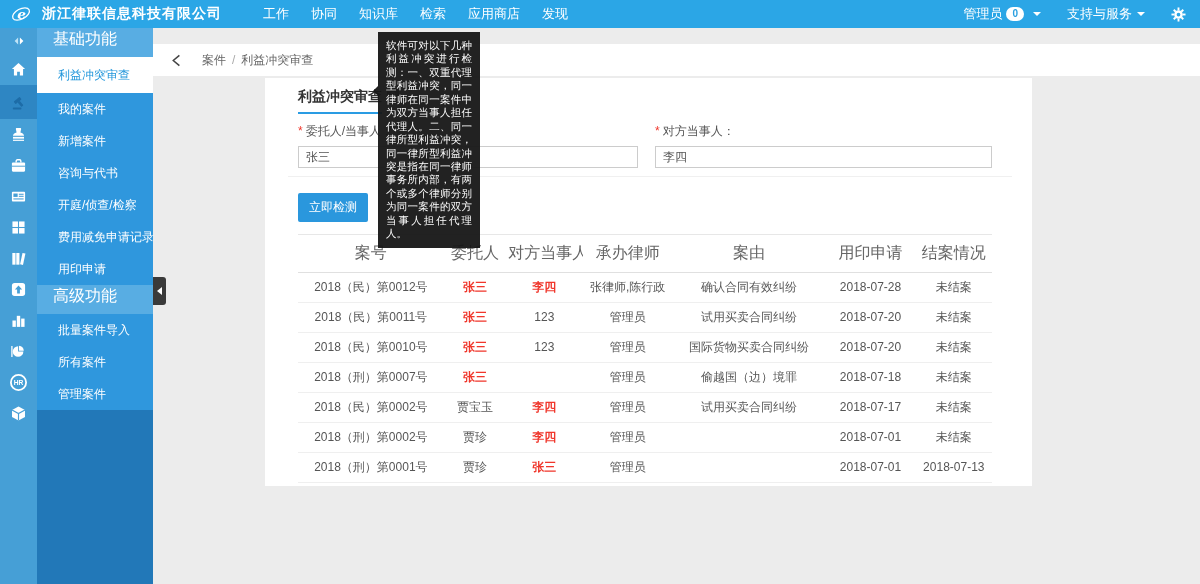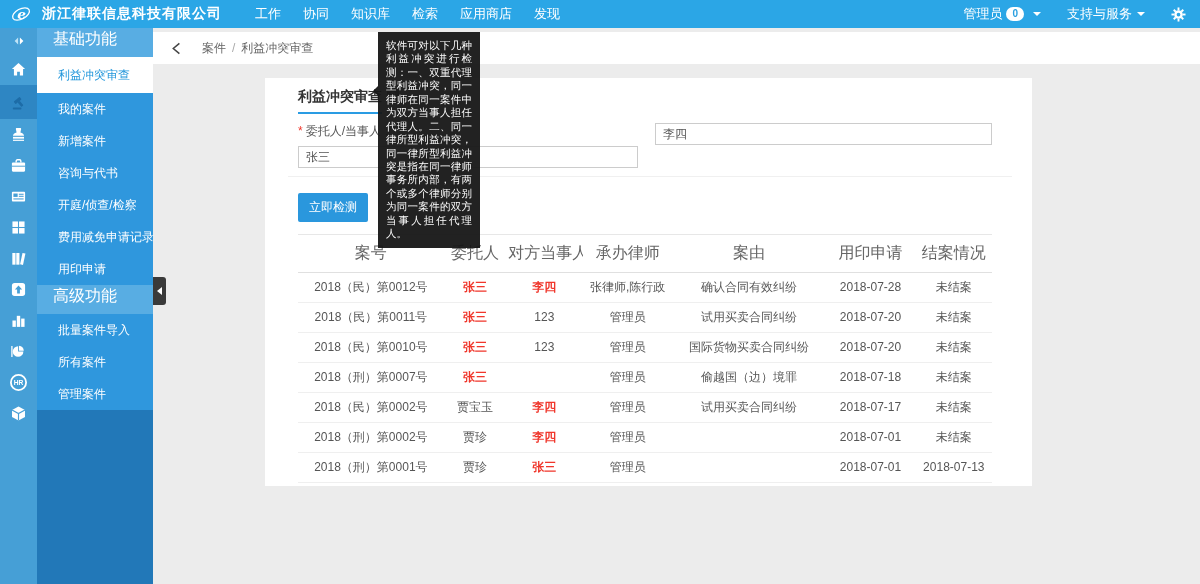--- a/index.html
+++ b/index.html
@@ -6,21 +6,21 @@
   body{
     width:1200px;height:584px;position:relative;overflow:hidden;
     font-family:"Liberation Sans","DejaVu Sans",sans-serif;
     background:#ececec;
   }
   
   .navbar{position:absolute;top:0;left:0;width:1200px;height:28px;background:#2ba6e6;
     display:flex;align-items:center;justify-content:space-between;color:#fff;z-index:8;}
   .nav-left{display:flex;align-items:center;padding-left:9px;}
   .logo{width:24px;height:24px;margin-right:9px;display:flex;align-items:center;justify-content:center;}
-  .company{font-size:14px;font-weight:bold;letter-spacing:1px;margin-right:22px;white-space:nowrap;}
+  .company{font-size:14px;font-weight:bold;letter-spacing:1px;margin-right:30px;white-space:nowrap;}
   .nav-items{display:flex;}
   .nav-item{font-size:13px;padding:0 11px;line-height:28px;cursor:pointer;white-space:nowrap;}
   .nav-right{display:flex;align-items:center;padding-right:14px;font-size:13px;}
   .nav-right .grp{display:flex;align-items:center;cursor:pointer;margin-left:26px;}
   .badge{background:#fff;color:#2a9fe0;border-radius:8px;font-size:10px;padding:0 6px;
     margin:0 4px;font-weight:bold;line-height:14px;display:inline-block;}
   .caret{width:0;height:0;border-left:4px solid transparent;border-right:4px solid transparent;
     border-top:4px solid #fff;display:inline-block;margin-left:5px;}
   .gear{display:flex;align-items:center;cursor:pointer;margin-left:26px;}
   
@@ -32,21 +32,21 @@
   .menu-col{position:absolute;top:28px;left:37px;width:116px;bottom:0;background:#2278b8;z-index:4;}
   .menu-header{height:29px;line-height:21px;background:#58ade3;color:#fff;font-size:16px;padding-left:16px;}
   .menu-item{height:32px;line-height:32px;color:#fff;font-size:12px;padding-left:21px;
     cursor:pointer;background:#2f97dd;white-space:nowrap;}
   .menu-item.active{background:#ffffff;color:#2196db;height:36px;line-height:36px;}
   .collapse-tab{position:absolute;left:153px;top:277px;width:13px;height:28px;background:#3a3a3a;
     border-radius:0 3px 3px 0;z-index:6;display:flex;align-items:center;justify-content:center;cursor:pointer;}
   .collapse-tab .tri{width:0;height:0;border-top:4px solid transparent;border-bottom:4px solid transparent;
     border-right:5px solid #fff;}
   
-  .breadcrumb-bar{position:absolute;top:32px;left:153px;right:0;height:32px;background:#fff;
+  .breadcrumb-bar{position:absolute;top:44px;left:153px;right:0;height:32px;background:#fff;
     display:flex;align-items:center;z-index:2;}
   .back{margin:0 13px 0 17px;display:flex;cursor:pointer;}
   .crumb{font-size:12px;color:#666;margin:0 4px;cursor:pointer;}
   .crumb-sep{font-size:12px;color:#aaa;margin:0 2px;}
   
   .content{position:absolute;top:60px;left:153px;right:0;bottom:0;background:#ececec;}
   .panel{position:absolute;left:112px;top:18px;width:767px;height:408px;background:#fff;box-sizing:border-box;
     padding:10px 40px 0 33px;}
   .tab-row{display:flex;align-items:flex-start;}
   .tab{font-size:14px;font-weight:bold;color:#333;padding-bottom:6px;border-bottom:2px solid #2a9ce3;cursor:pointer;}
@@ -257,20 +257,21 @@
     <div class="tab-row">
       <span class="tab">利益冲突审查</span>
       <span class="info-icon">?</span>
     </div>
     <div class="form-row">
       <div class="field field1">
         <label><span class="req">*</span><span>委托人/当事人：</span></label>
         <input type="text" value="张三" style="">
       </div>
       <div class="field field2">
+        <label><span class="req">*</span><span>对方当事人：</span></label>
         <input type="text" value="李四" style="">
       </div>
     </div>
     <div class="form-divider"></div>
     <button class="detect-btn">立即检测</button>
     <table>
       <colgroup id="table-cols">
           <col style="width: 21%;">
           <col style="width: 9%;">
           <col style="width: 11%;">

